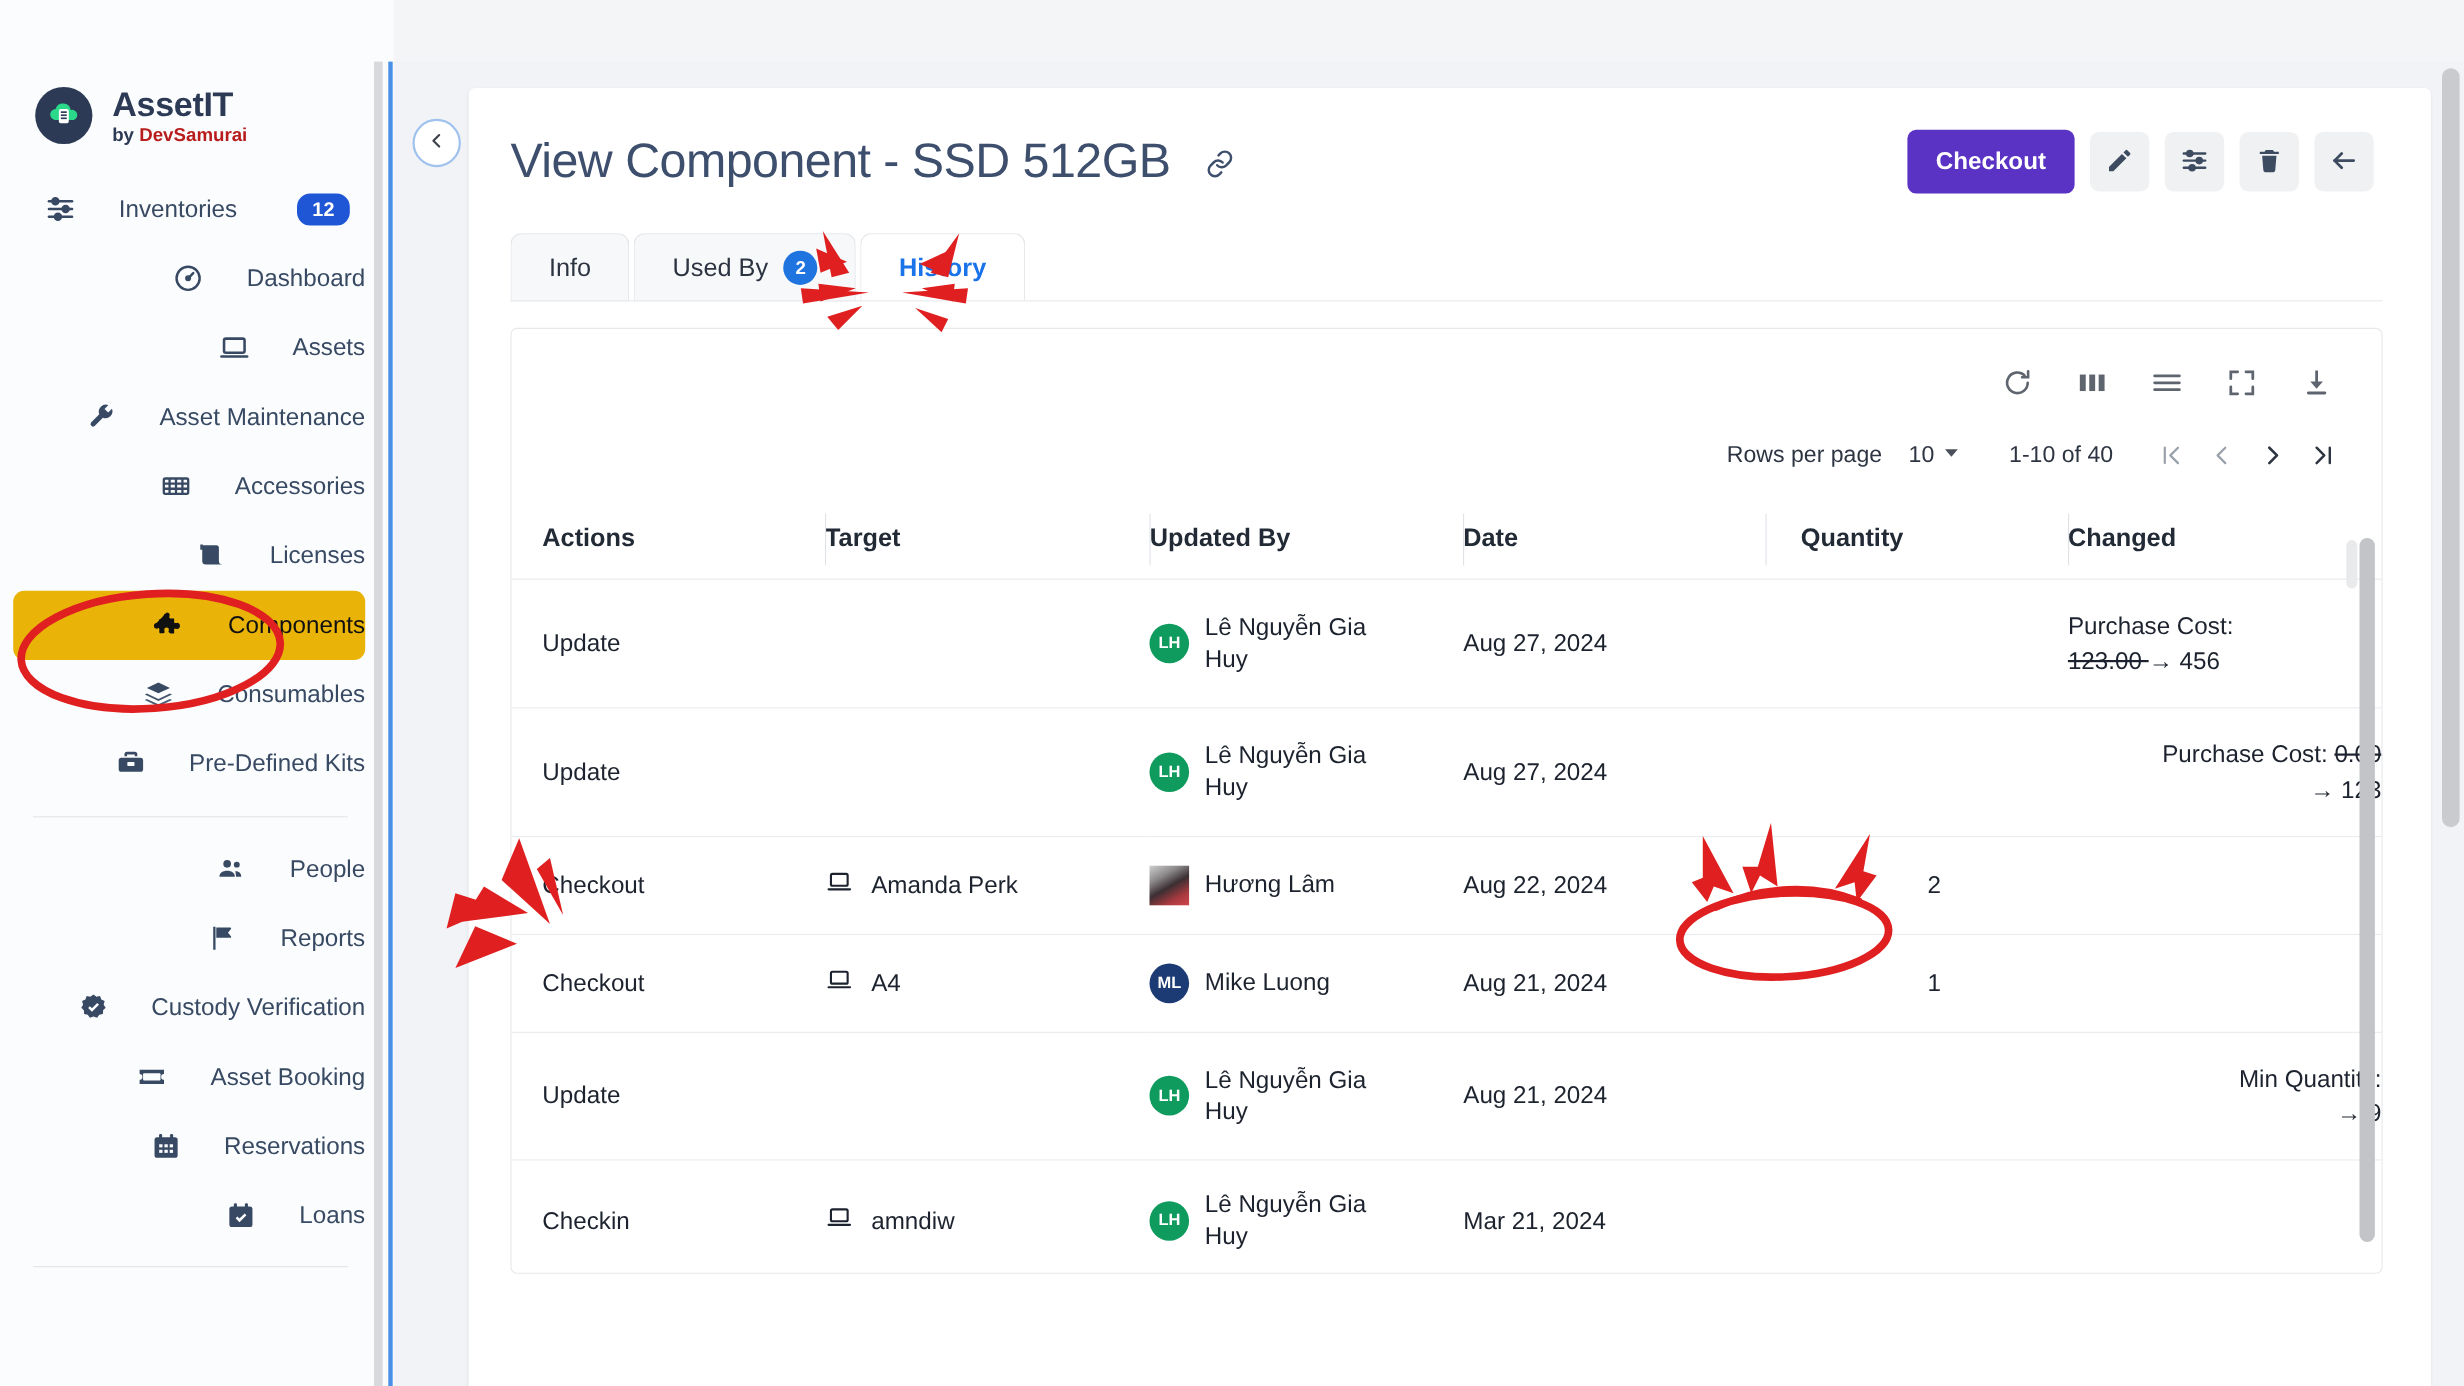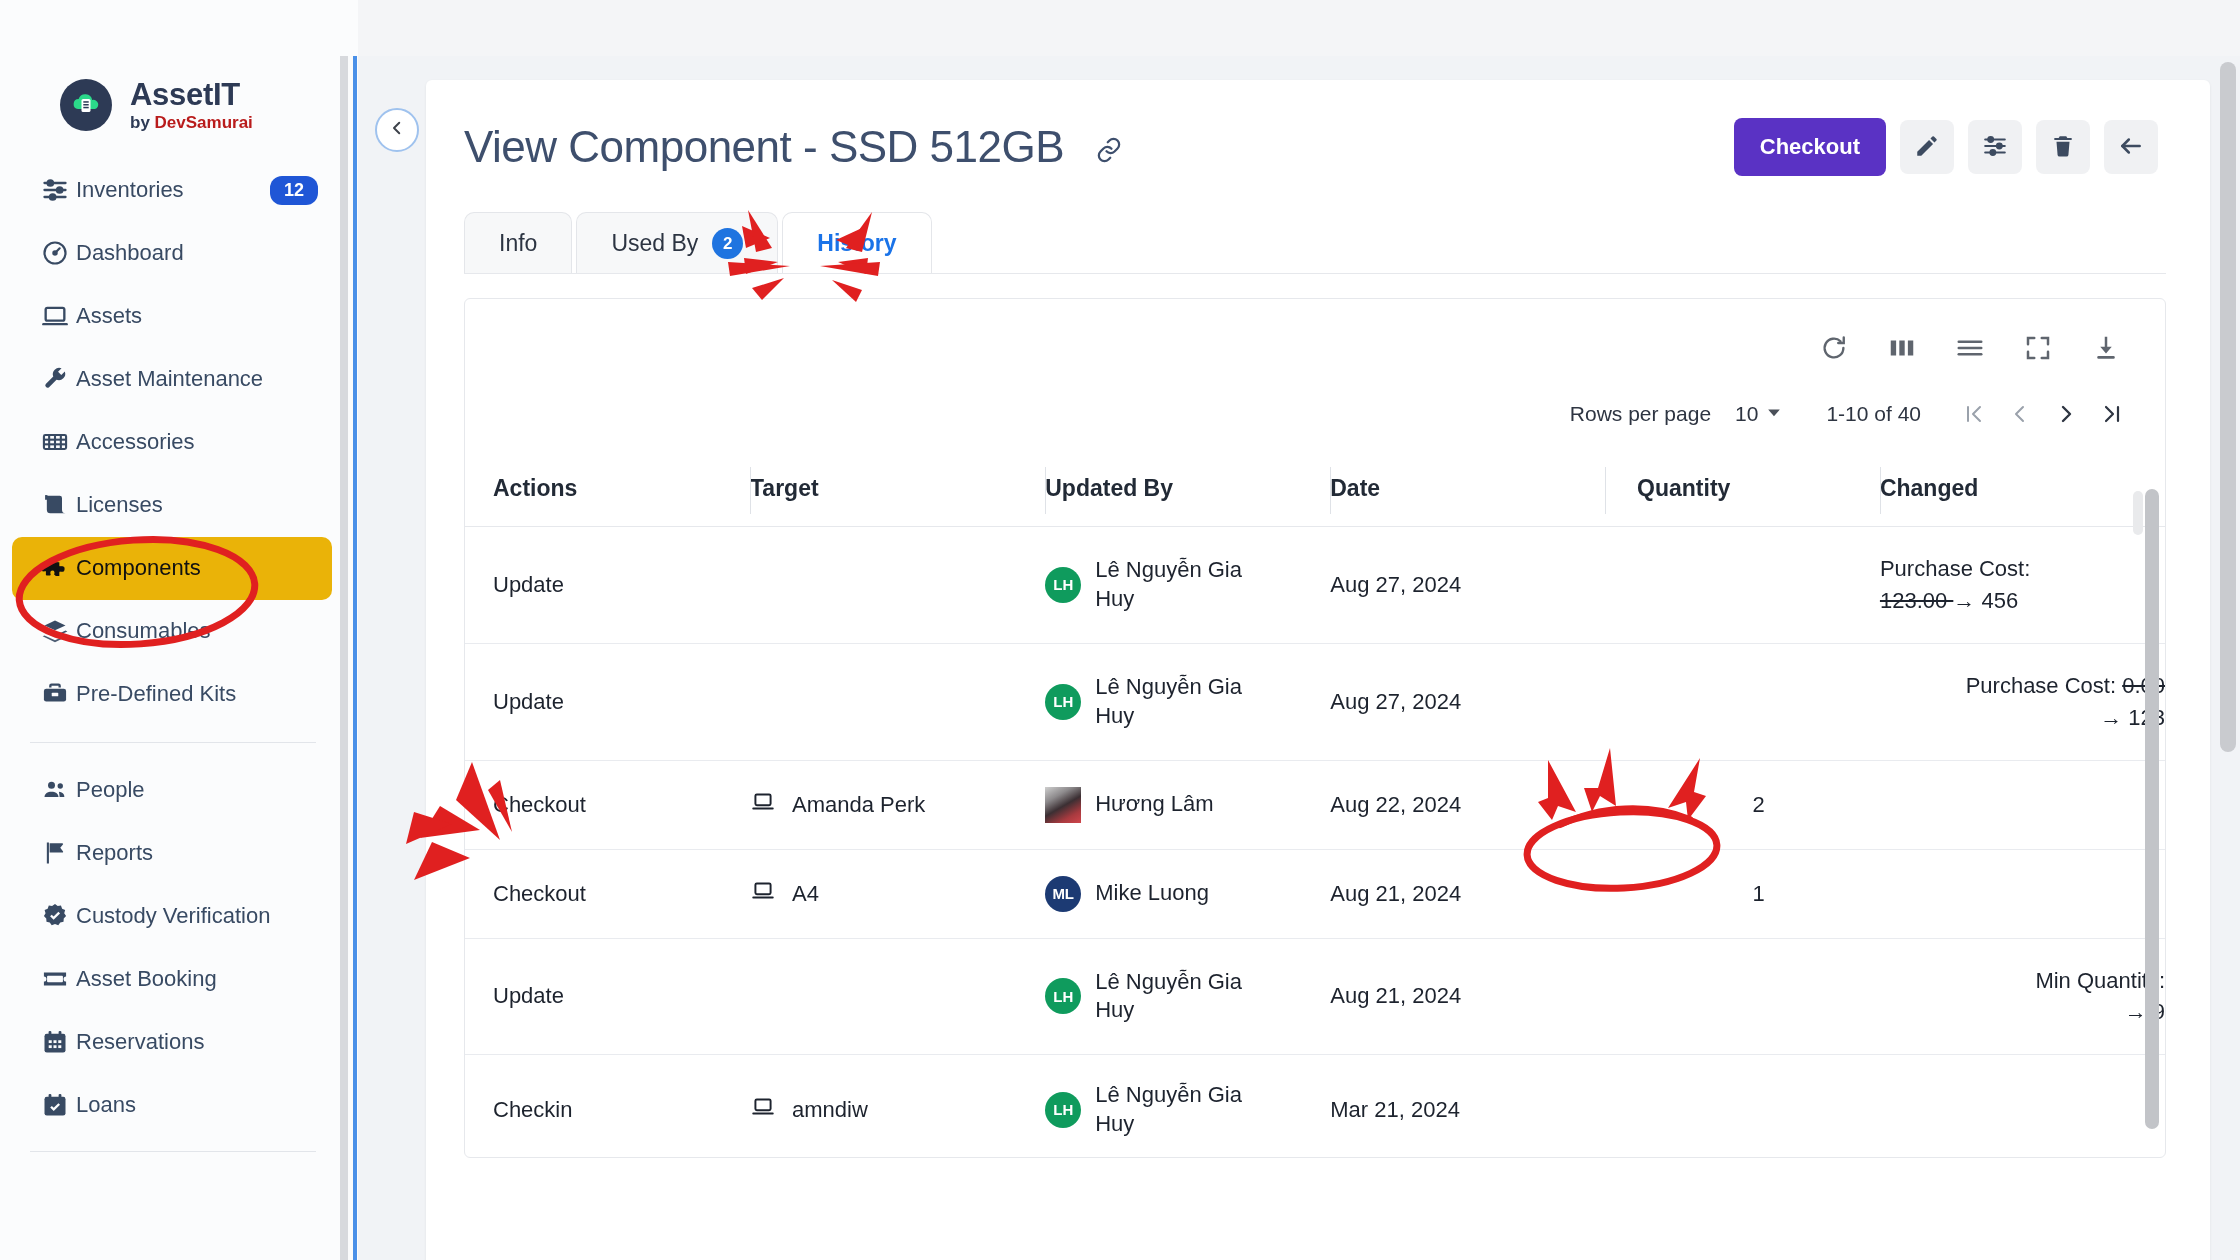--- a/index.html
+++ b/index.html
@@ -13,38 +13,38 @@
 
   
   .sidebar {
     width: 358px; height: 1260px;
     background: #fbfcfd;
     padding-top: 56px;
     display: flex; flex-direction: column;
     position: relative; z-index: 5;
     flex: 0 0 358px;
   }
-  .brand { display: flex; align-items: center; gap: 18px; padding: 22px 0 26px 60px; }
+  .brand { display: flex; align-items: center; gap: 18px; padding: 22px 0 26px 32px; }
   .brand-logo {
     width: 52px; height: 52px; border-radius: 50%;
     background: #2d3a55; display: flex; align-items: center; justify-content: center;
     flex: 0 0 52px;
   }
   .brand-text { line-height: 1.08; }
   .brand-name { font-size: 31px; font-weight: bold; color: #2d3a55; letter-spacing: -0.3px; }
   .brand-sub { font-size: 17px; font-weight: bold; color: #2d3a55; margin-top: 3px; }
   .brand-sub .green { color: #b91c1c; }
 
   .nav { display: flex; flex-direction: column; }
   .nav-item {
-    display: flex; align-items: center; gap: 6px;
+    display: flex; align-items: center; gap: 38px;
     height: 63px; margin: 0 26px 0 12px;
     padding-left: 28px; border-radius: 10px;
     color: #384a63; font-size: 22px;
-    cursor: pointer; position: relative;
+    cursor: pointer; position: relative; justify-content: flex-end;
   }
   .nav-item .ico { width: 30px; height: 30px; flex: 0 0 30px; display: flex; align-items: center; justify-content: center; }
   .nav-item.active { background: #eab308; color: #111; font-weight: 500; }
   .nav-label { white-space: nowrap; }
   .badge-count {
     margin-left: auto; margin-right: 14px;
     background: #1f56d6; color: #fff; font-size: 18px; font-weight: bold;
     border-radius: 12px; padding: 4px 14px; line-height: 1.2;
   }
   .nav-divider { height: 1px; background: #e2e5ea; margin: 16px 42px 16px 30px; }

